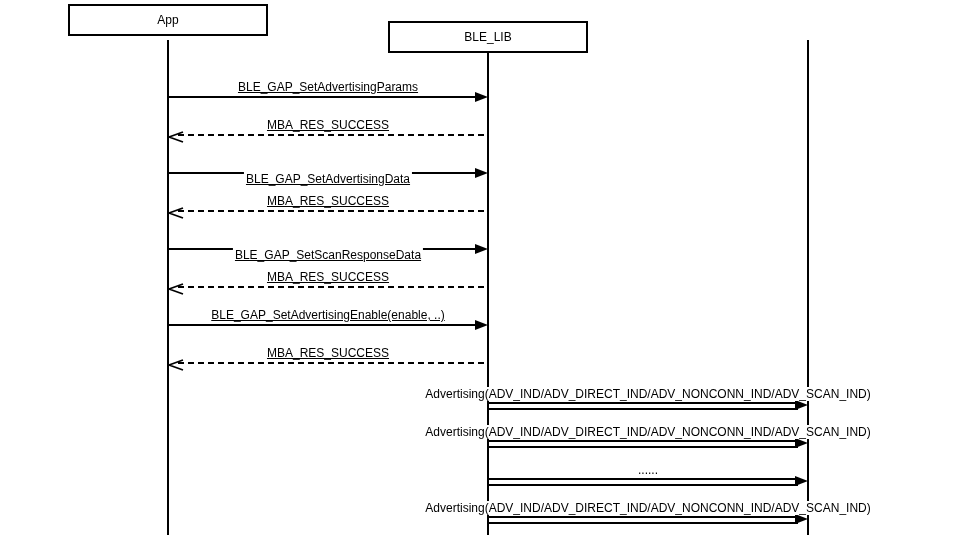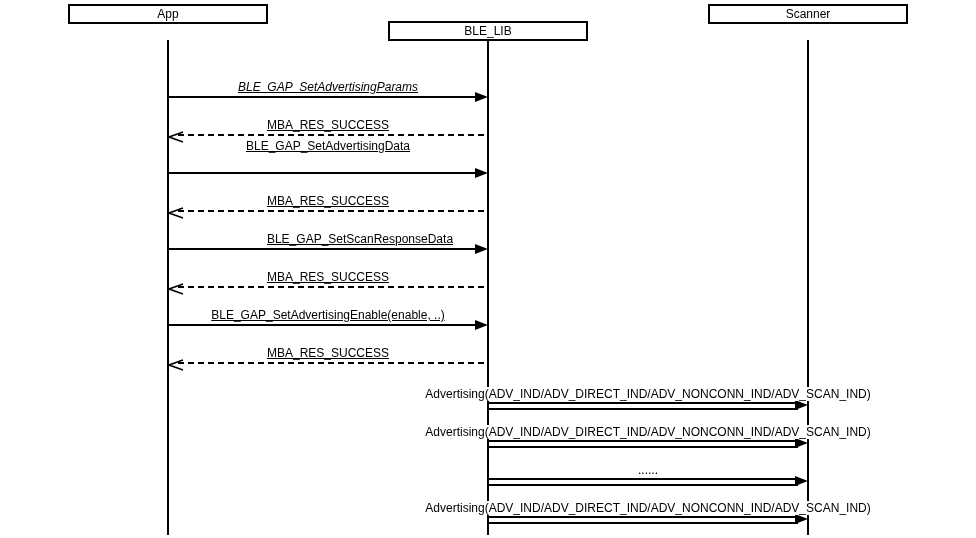--- a/index.html
+++ b/index.html
@@ -1,21 +1,21 @@
 <!DOCTYPE html>
 <html><head>
 <meta charset="utf-8">
 <style>
   html,body{margin:0;padding:0;background:#ffffff;}
   .stage{
     position:relative;width:976px;height:538px;background:#ffffff;overflow:hidden;
     font-family:"Liberation Sans",sans-serif;color:#000;
   }
   .actor-box{
-    position:absolute;box-sizing:border-box;width:200px;height:20px;top:4px;
+    position:absolute;box-sizing:border-box;width:200px;height:32px;top:4px;
     border:2px solid #000;background:#fff;display:flex;align-items:center;justify-content:center;
     font-size:12px;z-index:4;
   }
   .lifeline{position:absolute;width:2px;background:#000;top:40px;z-index:1;}
   .msg-line{position:absolute;height:2px;background:#000;z-index:2;}
   .msg-line.dashed{
     background:repeating-linear-gradient(90deg,#000 0 6px,transparent 6px 10px);
   }
   .head-filled{
     position:absolute;width:0;height:0;z-index:3;
@@ -29,41 +29,40 @@
   .msg-label.u{text-decoration:underline;}
 </style>
 </head>
 <body>
 
 <div class="stage" id="stage">
     <div class="actor-box" style="left: 68px;">App</div>
     <div class="lifeline" style="left: 167px; height: 495px;"></div>
     <div class="actor-box" style="left: 388px; margin-top: 17px;">BLE_LIB</div>
     <div class="lifeline" style="left: 487px; height: 495px;"></div>
-    <div class="actor-box" style="left: 708px;">Scanner</div>
     <div class="lifeline" style="left: 807px; height: 495px;"></div>
     <div class="msg-line" style="top: 96px; left: 169px; width: 309px;"></div>
     <div class="head-filled" style="left: 475px; top: 92px;"></div>
-    <div class="msg-label u" style="left: 328px; top: 80px; font-style: italic;">BLE_GAP_SetAdvertisingParams</div>
+    <div class="msg-label u" style="left: 328px; top: 80px;">BLE_GAP_SetAdvertisingParams</div>
     <div class="msg-line dashed" style="top: 134px; left: 178px; width: 309px;"></div>
     <div class="head-open" style="left: 168px; top: 129px;"><svg width="16" height="12" viewBox="0 0 16 12">
         <path d="M15 1 L1 6 L15 11" fill="none" stroke="#000" stroke-width="1.8"></path>
       </svg></div>
     <div class="msg-label u" style="left: 328px; top: 118px;">MBA_RES_SUCCESS</div>
     <div class="msg-line" style="top: 172px; left: 169px; width: 309px;"></div>
     <div class="head-filled" style="left: 475px; top: 168px;"></div>
-    <div class="msg-label u" style="left: 328px; top: 139px;">BLE_GAP_SetAdvertisingData</div>
+    <div class="msg-label u" style="left: 328px; top: 172px;">BLE_GAP_SetAdvertisingData</div>
     <div class="msg-line dashed" style="top: 210px; left: 178px; width: 309px;"></div>
     <div class="head-open" style="left: 168px; top: 205px;"><svg width="16" height="12" viewBox="0 0 16 12">
         <path d="M15 1 L1 6 L15 11" fill="none" stroke="#000" stroke-width="1.8"></path>
       </svg></div>
     <div class="msg-label u" style="left: 328px; top: 194px;">MBA_RES_SUCCESS</div>
     <div class="msg-line" style="top: 248px; left: 169px; width: 309px;"></div>
     <div class="head-filled" style="left: 475px; top: 244px;"></div>
-    <div class="msg-label u" style="left: 328px; top: 232px; margin-left: 32px;">BLE_GAP_SetScanResponseData</div>
+    <div class="msg-label u" style="left: 328px; top: 248px;">BLE_GAP_SetScanResponseData</div>
     <div class="msg-line dashed" style="top: 286px; left: 178px; width: 309px;"></div>
     <div class="head-open" style="left: 168px; top: 281px;"><svg width="16" height="12" viewBox="0 0 16 12">
         <path d="M15 1 L1 6 L15 11" fill="none" stroke="#000" stroke-width="1.8"></path>
       </svg></div>
     <div class="msg-label u" style="left: 328px; top: 270px;">MBA_RES_SUCCESS</div>
     <div class="msg-line" style="top: 324px; left: 169px; width: 309px;"></div>
     <div class="head-filled" style="left: 475px; top: 320px;"></div>
     <div class="msg-label u" style="left: 328px; top: 308px; text-decoration: underline;">BLE_GAP_SetAdvertisingEnable(enable, ..)</div>
     <div class="msg-line dashed" style="top: 362px; left: 178px; width: 309px;"></div>
     <div class="head-open" style="left: 168px; top: 357px;"><svg width="16" height="12" viewBox="0 0 16 12">

